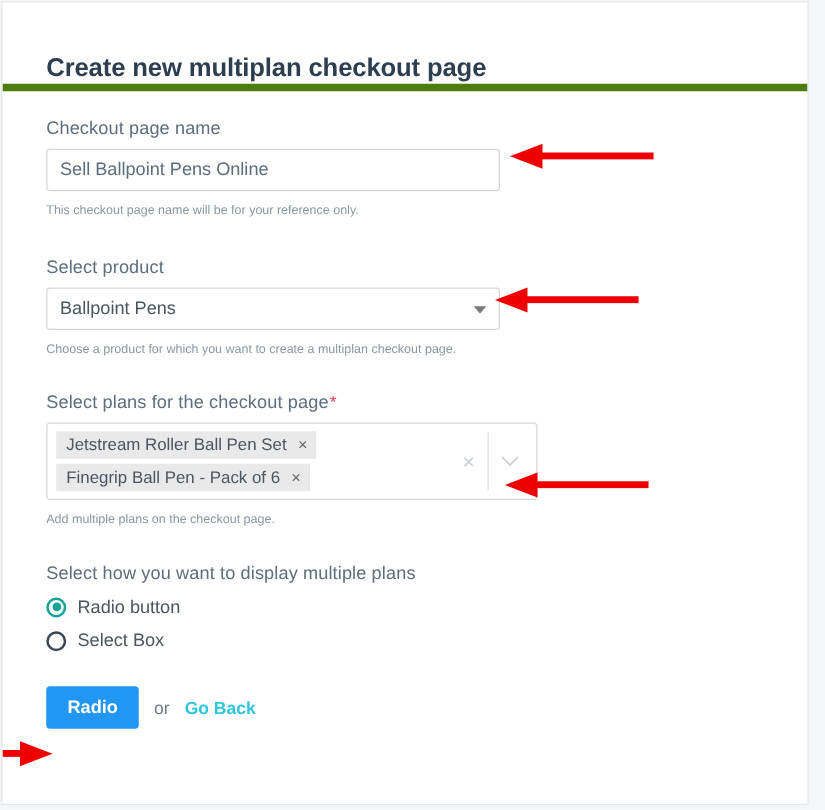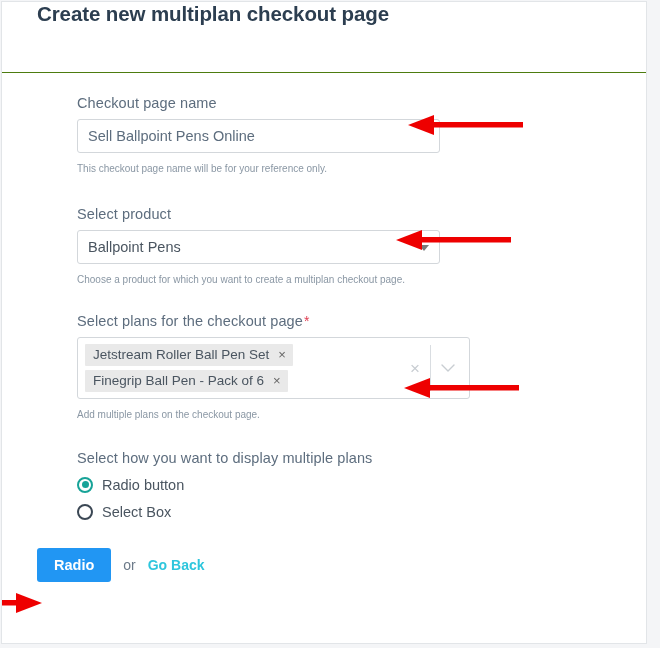--- a/index.html
+++ b/index.html
@@ -23,41 +23,41 @@
     width: 646px;
     height: 643px;
     background: #ffffff;
     border: 1px solid #e2e5e8;
     box-sizing: border-box;
     overflow: hidden;
   }
 
   .card-header {
     height: 71px;
-    border-bottom: 1px solid #4d7c0f;
-    box-sizing: border-box;
-    display: flex;
-    align-items: flex-start;
+    border-bottom: 6px solid #4d7c0f;
+    box-sizing: border-box;
+    display: flex;
+    align-items: flex-end;
     padding-left: 35px;
   }
   .card-title {
     font-size: 20.5px;
     font-weight: bold;
     color: #2c3e50;
     letter-spacing: -0.1px;
     white-space: nowrap;
   }
 
   .card-body {
     padding: 22px 35px 0 35px;
     position: relative;
   }
 
   
-  .form-group { margin-bottom: 0; margin-left: 40px; }
+  .form-group { margin-bottom: 0; }
 
   .field-label {
     font-size: 14.5px;
     color: #5d6d7e;
     margin-bottom: 8px;
     letter-spacing: 0.1px;
   }
   .req-star {
     color: #e03e52;
     font-size: 14px;

